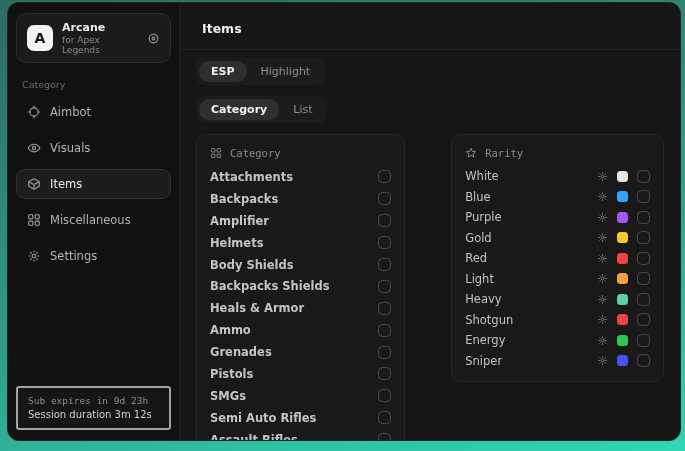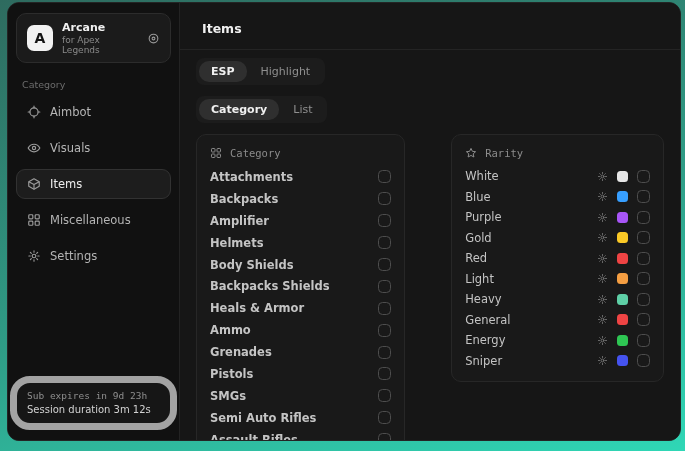--- a/index.html
+++ b/index.html
@@ -27,21 +27,21 @@
   .brand-sub { font-size:9px; color:#8a8a8a; }
   .brand-action { margin-left:auto; color:#9a9a9a; display:flex; cursor:pointer; }
   .section-label { margin:16px 0 4px 14px; font-size:9.5px; color:#6c6c6c; }
   .nav-item {
     display:flex; align-items:center; gap:9px; margin:3px 8px; padding:7px 10px;
     border-radius:9px; border:1px solid transparent; color:#b5b5b5; font-size:11.5px; cursor:pointer;
   }
   .nav-item.selected { background:#1d1d1d; border-color:#323232; color:#ededed; }
   .nav-item .ico { display:flex; color:#9b9b9b; }
   .footer-card {
-    margin:auto 2px 10px; border:7px solid #a3a3a3; border-radius:20px; background:#161616;
+    margin:auto 8px 10px; border:2px solid #a3a3a3; border-radius:3px; background:#161616;
     padding:7px 10px 8px;
   }
   .footer-line1 { font-family:"DejaVu Sans Mono", "Liberation Mono", monospace; font-size:9.5px; color:#8f8f8f; }
   .footer-line2 { font-size:10px; color:#d2d2d2; margin-top:3px; }
   
   .main { flex:1; display:flex; flex-direction:column; padding:0 16px; overflow:hidden; background:#161616; }
   .main-header { margin:0 -16px; padding:15px 22px 12px; border-bottom:1px solid #242424; }
   .main-title { font-size:12.5px; font-weight:700; color:#f0f0f0; }
   .tabs-row { margin-top:8px; display:flex; }
   .tabs-row.second { margin-top:11px; }
@@ -376,21 +376,21 @@
                   <svg width="11" height="11">
                     <use href="#i-gear"></use>
                   </svg>
                 </span>
                 <span class="swatch" style="background: rgb(94, 207, 166);"></span>
                 <span class="checkbox"></span>
               </span>
             </div>
 
             <div class="rar-row">
-              <span class="row-label">General</span>
+              <span class="row-label">Shotgun</span>
               <span class="rar-controls">
                 <span class="gear-sm">
                   <svg width="11" height="11">
                     <use href="#i-gear"></use>
                   </svg>
                 </span>
                 <span class="swatch" style="background: rgb(239, 68, 68);"></span>
                 <span class="checkbox"></span>
               </span>
             </div>

